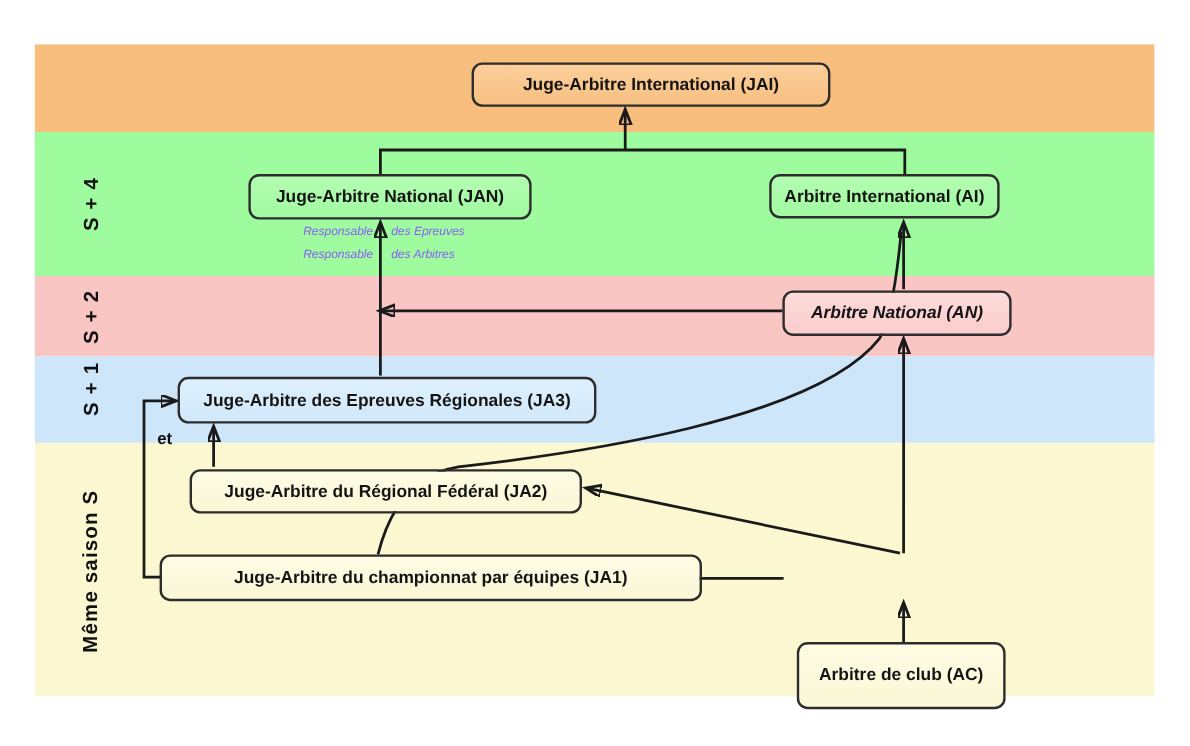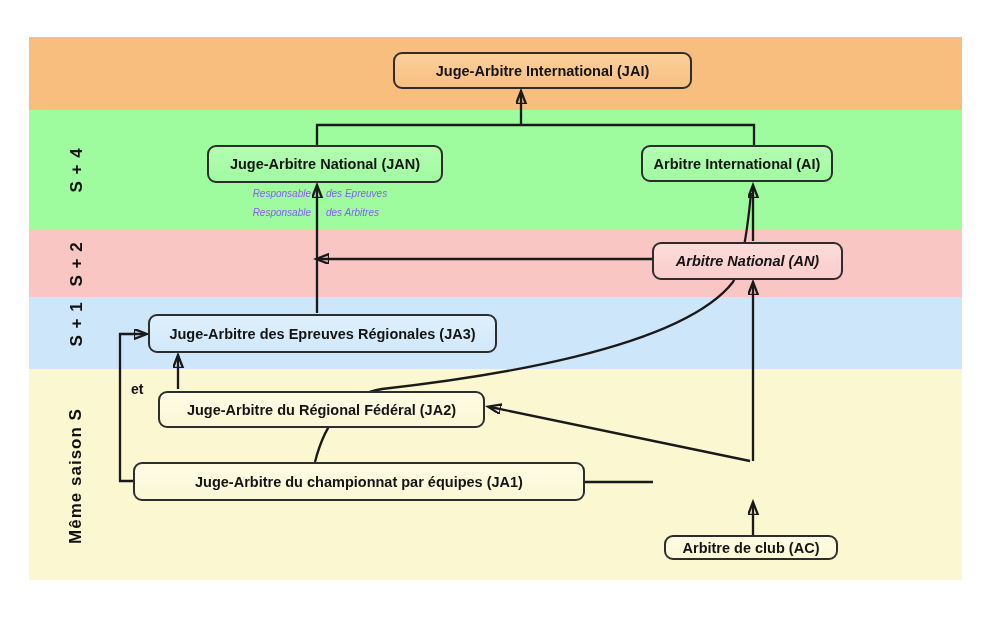--- a/index.html
+++ b/index.html
@@ -39,32 +39,32 @@
   .fill-blue  {background:linear-gradient(180deg,#def0fc 0%,#d2e9fb 90%);}
   .fill-yellow{background:linear-gradient(180deg,#fdfbe3 0%,#fbf8d8 90%);}
   #box-jai{left:393px;top:52px;width:299px;height:37px;}
   #box-jan{left:207px;top:145px;width:236px;height:38px;}
   #box-ai {left:641px;top:145px;width:192px;height:37px;}
   #box-an {left:652px;top:242px;width:191px;height:38px;font-style:italic;}
   #box-ja3{left:148px;top:314px;width:349px;height:39px;}
   #box-ja2{left:158px;top:391px;width:327px;height:37px;}
   #box-ja1{left:133px;top:462px;width:452px;height:39px;}
   #box-ar {left:653px;top:462px;width:190px;height:38px;}
-  #box-ac {left:664px;top:535px;width:174px;height:25px;}
+  #box-ac {left:664px;top:535px;width:174px;height:56px;}
   
   .resp{
     position:absolute;z-index:3;font-style:italic;font-size:10px;color:#8b5cf6;
     white-space:nowrap;line-height:1;
   }
   .resp-left{width:150px;text-align:right;left:161px;}
   .resp-right{left:326px;text-align:left;}
   .r1{top:189px;} .r2{top:208px;}
   .et-label{
     position:absolute;z-index:3;left:131px;top:357px;
-    font-weight:bold;font-size:14px;color:#111;margin-top:24px;
+    font-weight:bold;font-size:14px;color:#111;
   }
 </style>
 </head>
 <body>
 
 <div class="stage">
 
   <div class="band band-orange"></div>
   <div class="band band-green"></div>
   <div class="band band-pink"></div>

